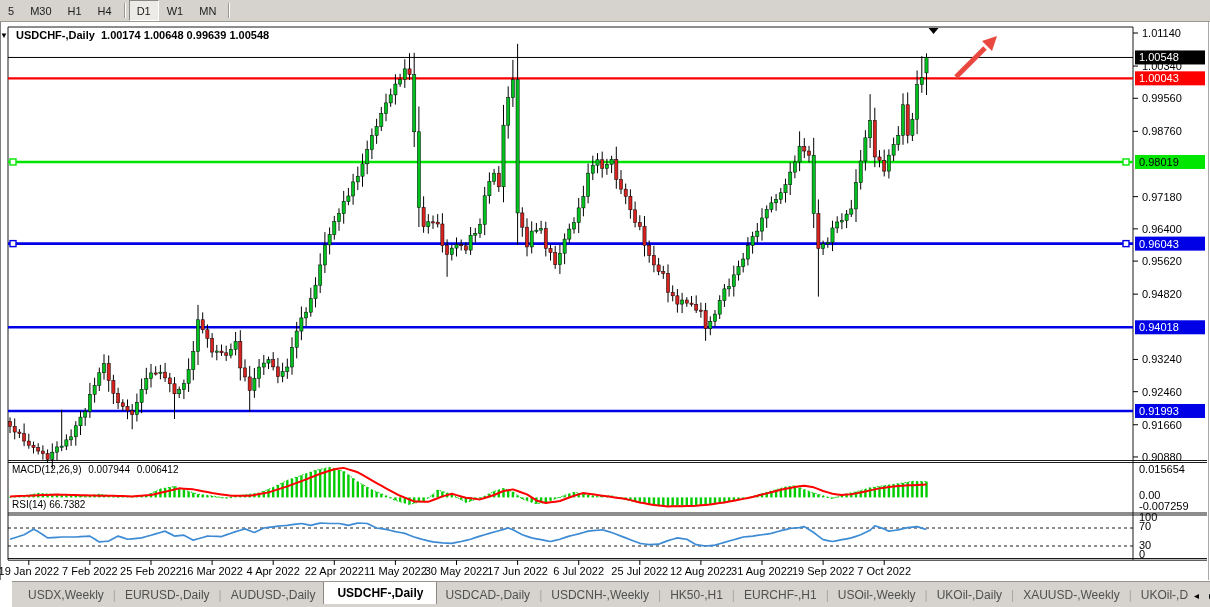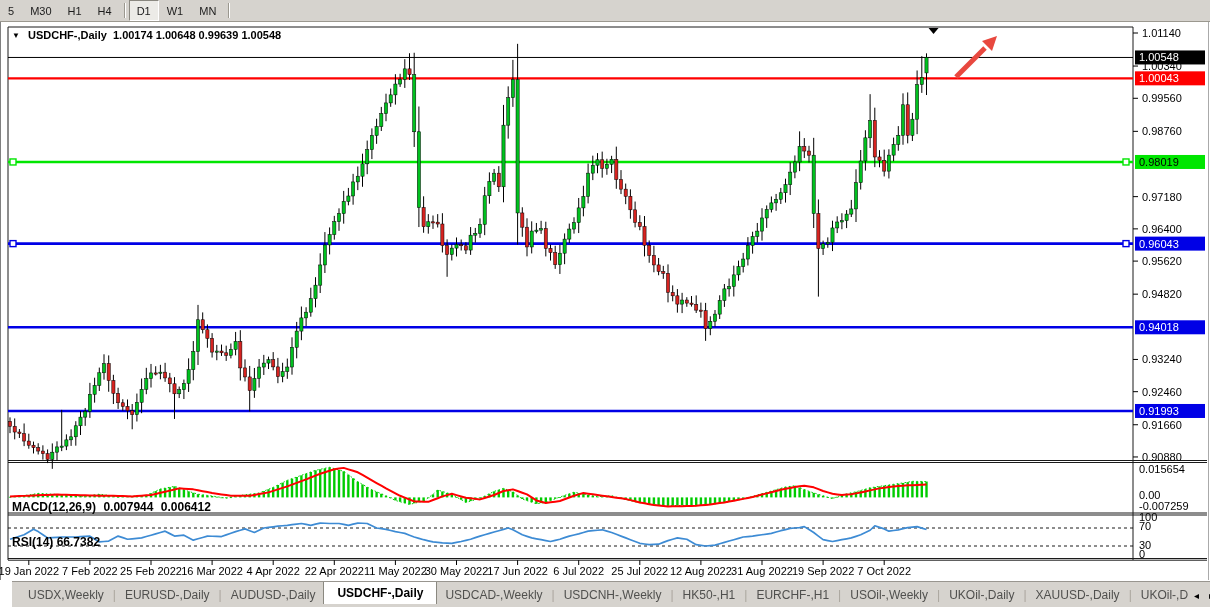--- a/index.html
+++ b/index.html
@@ -17,23 +17,23 @@
   .tf-btn{
     font-size:11px;color:#1c1c1c;padding:0 7px;display:flex;align-items:center;
     border:1px solid transparent;user-select:none;
   }
   .tf-btn.active{
     background:#ecebe7;border-color:#8a8880 #ffffff #ffffff #8a8880;
   }
   .tf-sep{width:1px;background:#9b988f;margin:3px 4px;box-shadow:1px 0 0 #fff;}
   
   .overlay{position:absolute;z-index:5;white-space:nowrap;}
-  .chart-title{left:12px;top:29px;font-size:11px;font-weight:bold;color:#000;}
+  .chart-title{left:0;top:29px;font-size:11px;font-weight:bold;color:#000;}
   .chart-title .caret{font-size:8px;vertical-align:1px;margin-right:5px;}
-  .ind-label{font-size:12px;font-weight:bold;color:#000;left:12px;margin-top:36px;}
+  .ind-label{font-size:10px;font-weight:normal;color:#000;left:12px;}
   .macd-label{top:464px;}
   .rsi-label{top:499px;}
   .ind-label span{margin-right:4px;}
   
   .tabbar{
     position:absolute;left:12px;top:581px;width:1210px;height:26px;
     background:#d6d3ce;border-top:1px solid #98958f;
     display:flex;align-items:center;box-sizing:border-box;
     font-size:12px;color:#50504e;padding-left:8px;overflow:hidden;white-space:nowrap;
   }
@@ -776,32 +776,32 @@
   <span>RSI(14) 66.7382</span>
 </div>
 
 <div class="tabbar" id="tabbar">
   <div class="tab">USDX,Weekly</div>
     <span class="tab-sep">|</span>
     <div class="tab">EURUSD-,Daily</div>
     <span class="tab-sep">|</span>
     <div class="tab">AUDUSD-,Daily</div>
     <div class="tab active">USDCHF-,Daily</div>
-    <div class="tab">USDCAD-,Weekly</div>
+    <div class="tab">USDCAD-,Daily</div>
     <span class="tab-sep">|</span>
     <div class="tab">USDCNH-,Weekly</div>
     <span class="tab-sep">|</span>
     <div class="tab">HK50-,H1</div>
     <span class="tab-sep">|</span>
     <div class="tab">EURCHF-,H1</div>
     <span class="tab-sep">|</span>
     <div class="tab">USOil-,Weekly</div>
     <span class="tab-sep">|</span>
     <div class="tab">UKOil-,Daily</div>
     <span class="tab-sep">|</span>
-    <div class="tab">XAUUSD-,Daily</div>
+    <div class="tab">XAUUSD-,Weekly</div>
     <span class="tab-sep">|</span>
     <div class="tab">UKOil-,Da</div>
     <div class="tab-scroll">
     <span>◂</span>
     <span>▸</span>
   </div>
 </div>
 
 </body></html>

